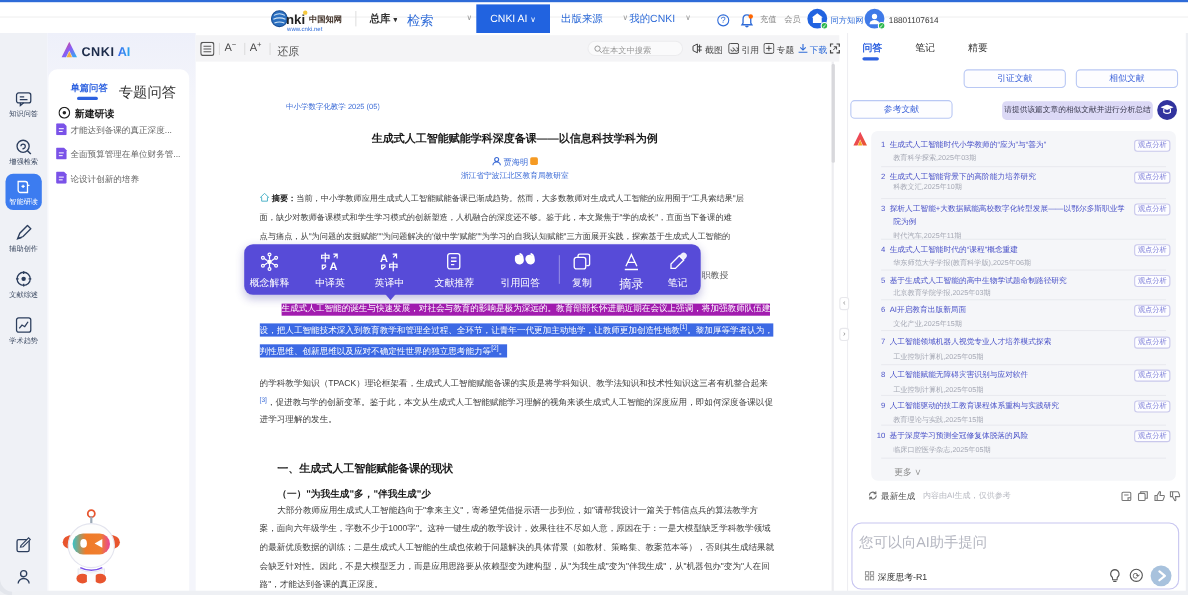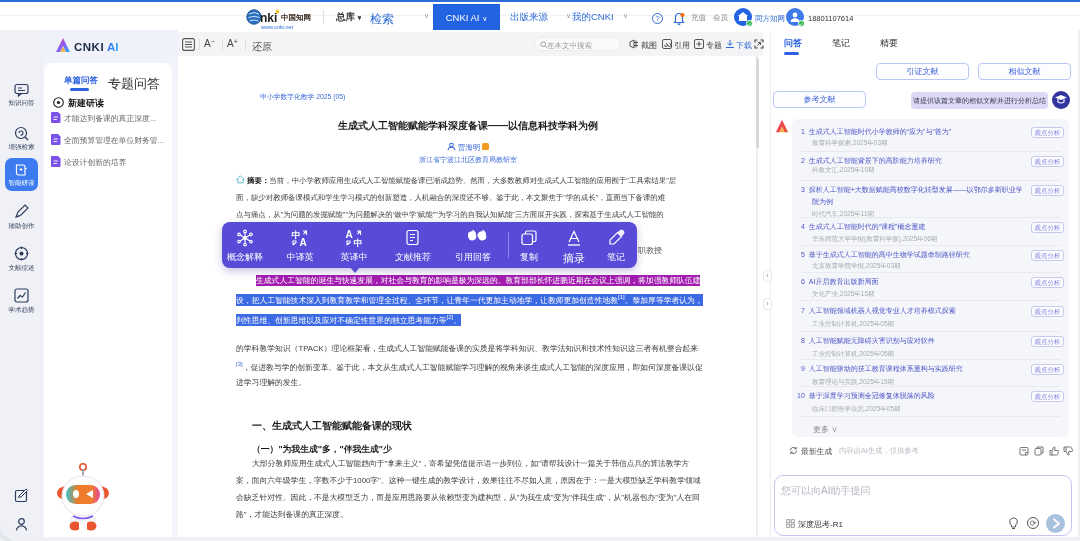--- a/index.html
+++ b/index.html
@@ -250,20 +250,21 @@
 <div class="abs" style="left:236px;top:341px;width:470px;font-size:7.8px;color:#3c3c3c;line-height:15.6px;">
   <div class="nowrap">的学科教学知识（TPACK）理论框架看，生成式人工智能赋能备课的实质是将学科知识、教学法知识和技术性知识这三者有机整合起来</div>
   <div class="nowrap"><sup style="font-size:6px;color:#3a6ad6;">[3]</sup>，促进教与学的创新变革。鉴于此，本文从生成式人工智能赋能学习理解的视角来谈生成式人工智能的深度应用，即如何深度备课以促</div>
   <div class="nowrap">进学习理解的发生。</div>
 </div>
 <div class="abs nowrap" style="left:252px;top:419px;font-size:10px;font-weight:bold;color:#1a1a1a;">一、生成式人工智能赋能备课的现状</div>
 <div class="abs nowrap" style="left:252px;top:444px;font-size:8.8px;font-weight:bold;color:#1a1a1a;">（一）"为我生成"多，"伴我生成"少</div>
 <div class="abs" style="left:236px;top:456px;width:470px;font-size:7.8px;color:#3c3c3c;line-height:16.9px;">
   <div class="nowrap" style="text-indent:16px;">大部分教师应用生成式人工智能趋向于"拿来主义"，寄希望凭借提示语一步到位，如"请帮我设计一篇关于韩信点兵的算法教学方</div>
   <div class="nowrap">案，面向六年级学生，字数不少于1000字"。这种一键生成的教学设计，效果往往不尽如人意，原因在于：一是大模型缺乏学科教学领域</div>
+  <div class="nowrap">的最新优质数据的训练；二是生成式人工智能的生成也依赖于问题解决的具体背景（如教材、策略集、教案范本等），否则其生成结果就</div>
   <div class="nowrap">会缺乏针对性。因此，不是大模型乏力，而是应用思路要从依赖型变为建构型，从"为我生成"变为"伴我生成"，从"机器包办"变为"人在回</div>
   <div class="nowrap">路"，才能达到备课的真正深度。</div>
 </div>
 
 <div class="abs" style="left:763px;top:270px;width:9px;height:12px;background:#fff;border:1px solid #e8e8ec;border-radius:3px;color:#888;font-size:7px;line-height:10px;text-align:center;">‹</div>
 <div class="abs" style="left:763px;top:298px;width:9px;height:12px;background:#fff;border:1px solid #e8e8ec;border-radius:3px;color:#888;font-size:7px;line-height:10px;text-align:center;">›</div>
 
 <div class="abs" style="left:222px;top:222px;width:415px;height:46px;background:#574bd8;border-radius:8px;box-shadow:0 3px 8px rgba(60,50,160,0.3);"></div>
 <div class="abs" style="left:350px;top:267px;width:0;height:0;border-left:5px solid transparent;border-right:5px solid transparent;border-top:6px solid #574bd8;"></div>
 <div class="abs" style="left:222px;top:222px;width:415px;height:46px;color:#fff;">
@@ -426,21 +427,21 @@
     <rect x="1" y="2.5" width="6" height="6.5" rx="1" fill="none" stroke="#777" stroke-width="1"></rect>
     <path d="M3 2.5 L3 1 L9 1 L9 7 L7 7" fill="none" stroke="#777" stroke-width="1"></path>
   </svg>
 <svg class="abs" style="left:1049px;top:446px;" width="10" height="10" viewBox="0 0 10 10">
     <path d="M1 4.5 L3 4.5 L3 9 L1 9 Z M3 4.5 L5 1 Q6 0.5 6 1.8 L5.6 4.5 L9 4.5 Q9.8 4.7 9.5 5.6 L8.4 8.4 Q8.2 9 7.6 9 L3 9" fill="none" stroke="#777" stroke-width="1"></path>
   </svg>
 <svg class="abs" style="left:1063px;top:446px;" width="10" height="10" viewBox="0 0 10 10">
     <path d="M1 5.5 L3 5.5 L3 1 L1 1 Z M3 5.5 L5 9 Q6 9.5 6 8.2 L5.6 5.5 L9 5.5 Q9.8 5.3 9.5 4.4 L8.4 1.6 Q8.2 1 7.6 1 L3 1" fill="none" stroke="#777" stroke-width="1"></path>
   </svg>
 <div class="abs" style="left:774px;top:475px;width:298px;height:61px;border:1px solid #c7c5f0;border-radius:9px;background:#fff;"></div>
-<div class="abs nowrap" style="left:781px;top:484px;font-size:10px;color:#b4b6c0;">您可以向AI助手提问</div>
+<div class="abs nowrap" style="left:781px;top:484px;font-size:13px;color:#b4b6c0;">您可以向AI助手提问</div>
 <svg class="abs" style="left:786px;top:519px;" width="9" height="9" viewBox="0 0 10 10">
     <rect x="0.8" y="0.8" width="3.4" height="3.4" fill="none" stroke="#888" stroke-width="0.9"></rect>
     <rect x="5.8" y="0.8" width="3.4" height="3.4" fill="none" stroke="#888" stroke-width="0.9"></rect>
     <rect x="0.8" y="5.8" width="3.4" height="3.4" fill="none" stroke="#888" stroke-width="0.9"></rect>
     <rect x="5.8" y="5.8" width="3.4" height="3.4" fill="none" stroke="#888" stroke-width="0.9"></rect>
   </svg>
 <div class="abs nowrap" style="left:798px;top:519px;font-size:8px;color:#333;">深度思考-R1</div>
 <svg class="abs" style="left:1008px;top:517px;" width="11" height="13" viewBox="0 0 11 13">
     <path d="M5.5 0.8 a4 4 0 0 1 2.2 7.2 L7.5 10 L3.5 10 L3.3 8 A4 4 0 0 1 5.5 0.8 Z" fill="none" stroke="#555" stroke-width="1"></path>
     <path d="M4 11.5 L7 11.5" stroke="#555" stroke-width="1"></path>

